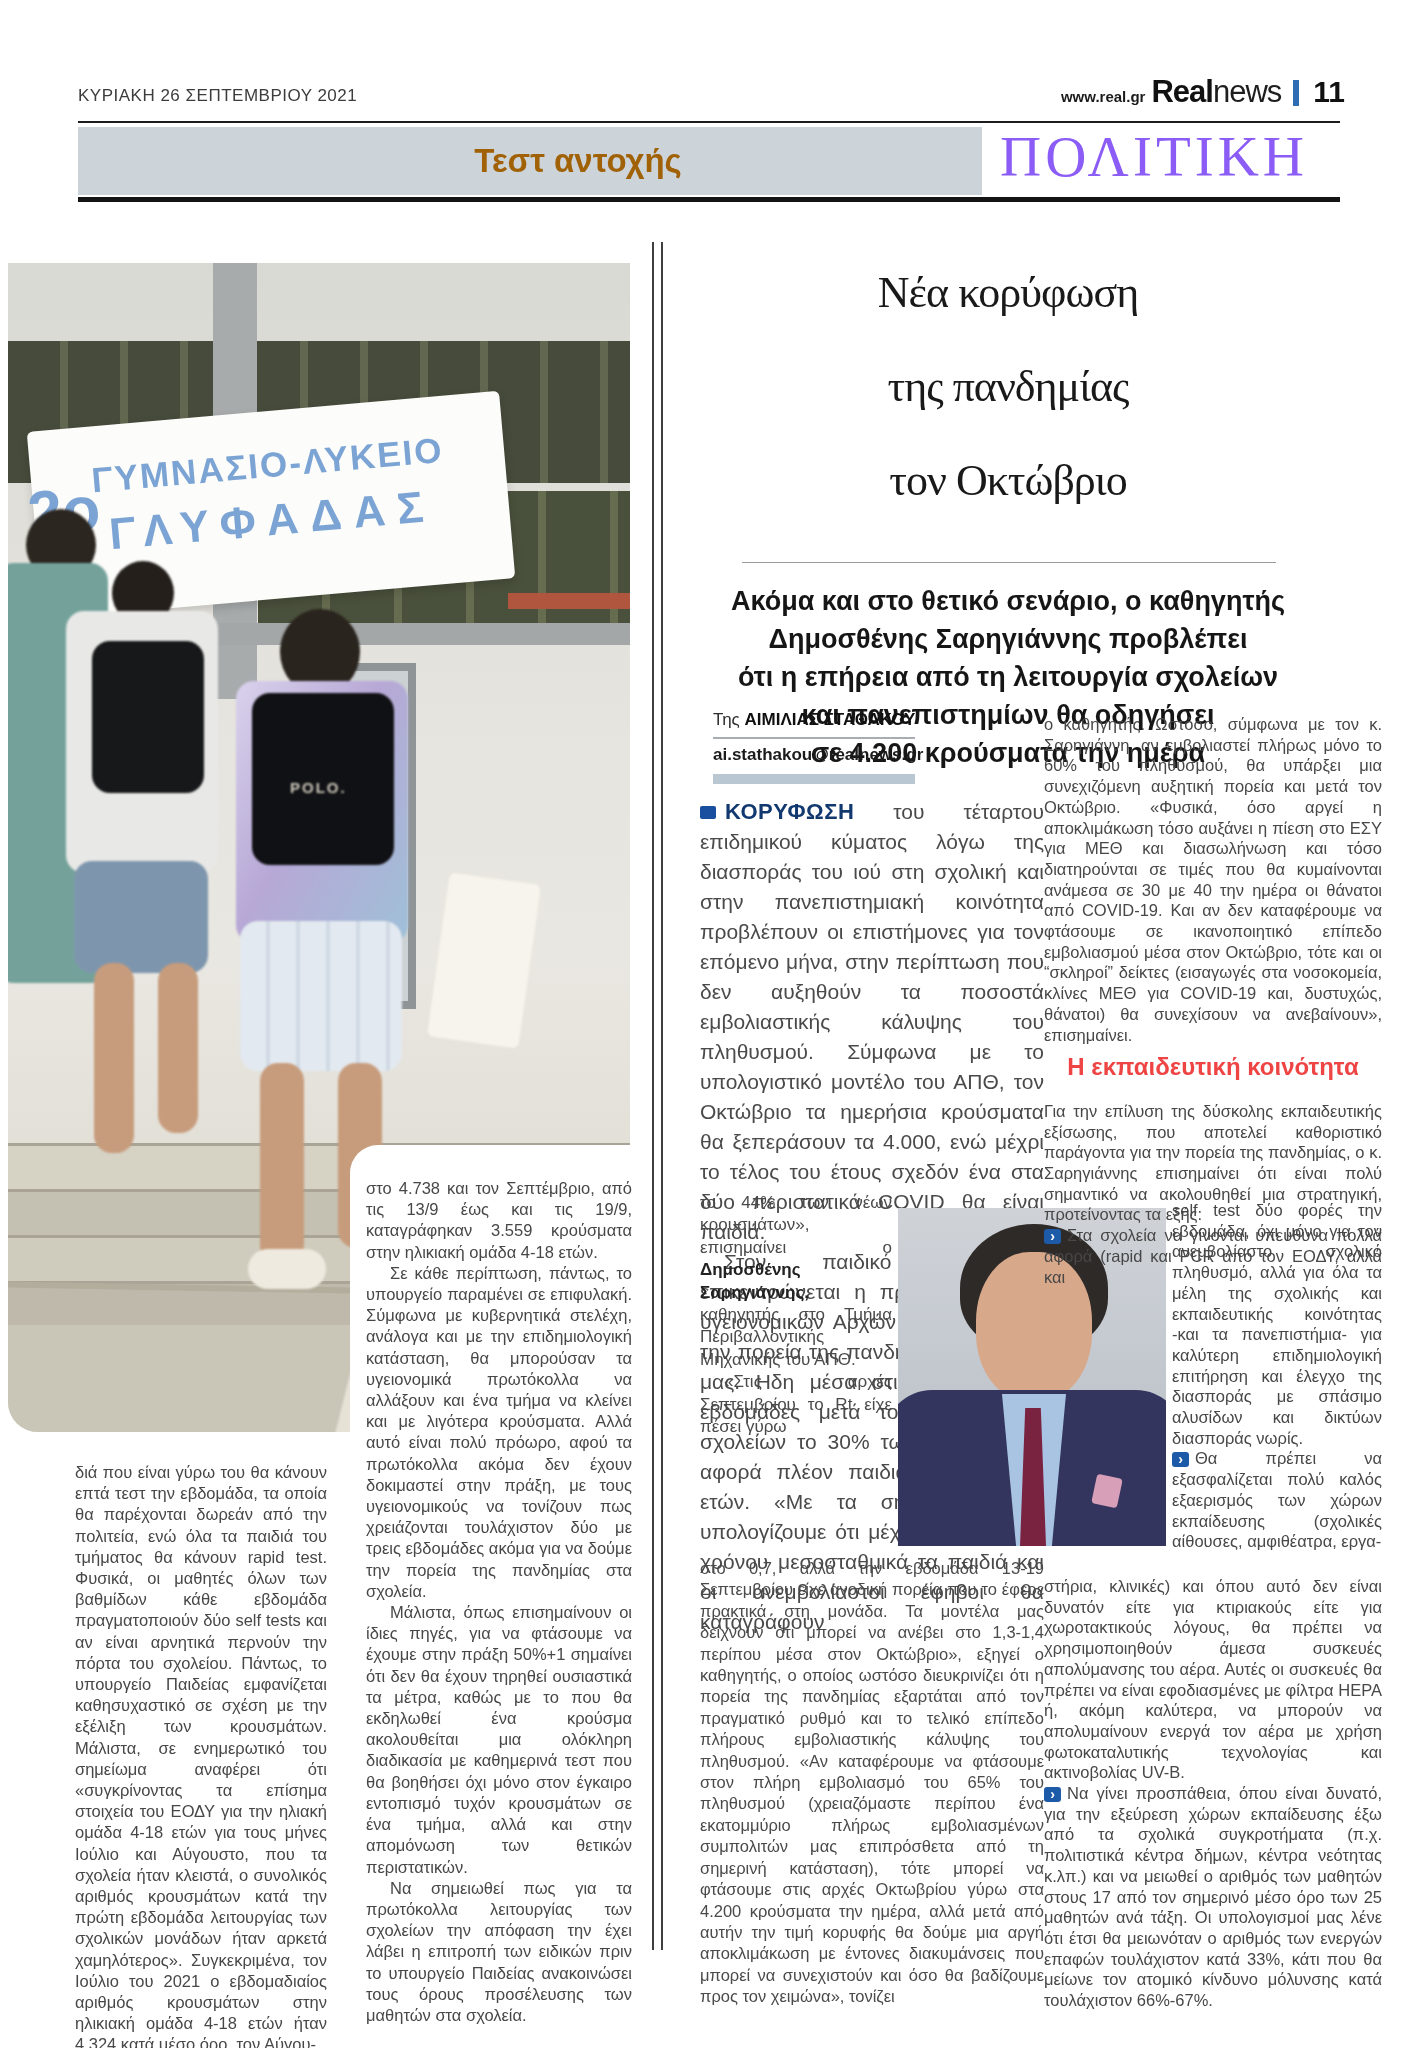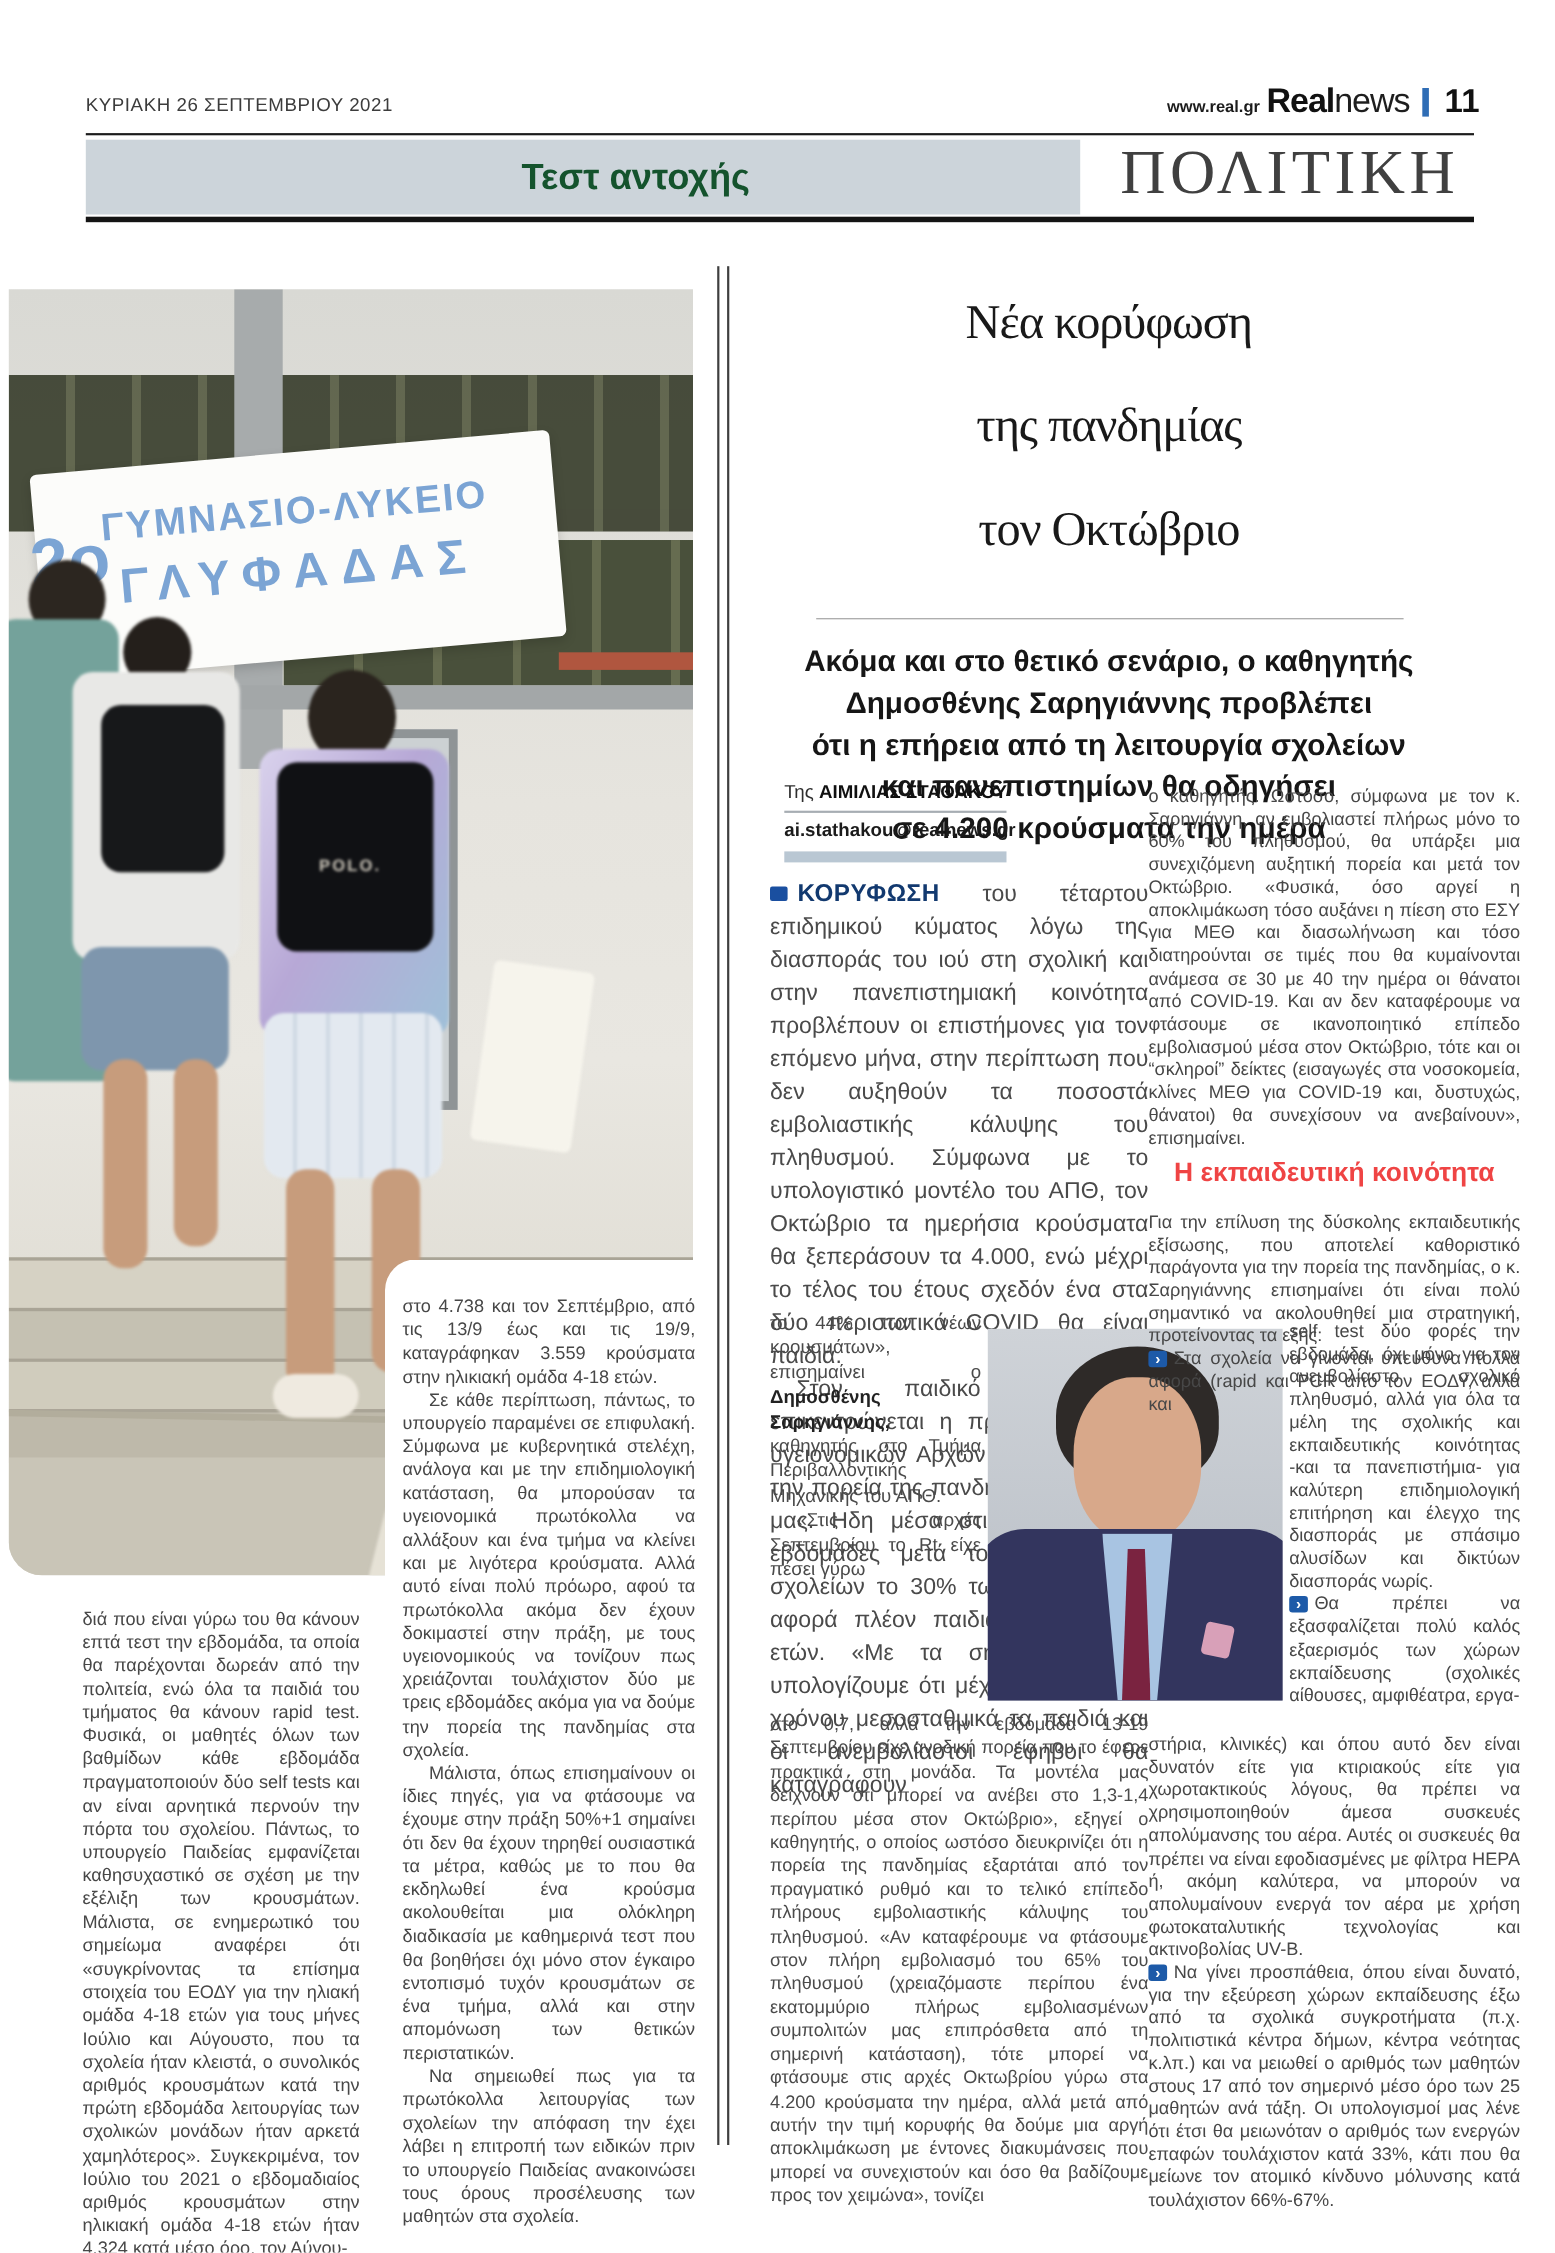--- a/index.html
+++ b/index.html
@@ -10,23 +10,23 @@
   
   #date{left:78px;top:86px;font-size:17px;color:#3c3c3c;letter-spacing:.5px;}
   #masthead{left:950px;top:74px;width:395px;display:flex;align-items:baseline;justify-content:flex-end;}
   #masthead .site{font-size:15px;font-weight:bold;color:#1b1b1b;margin-right:6px;}
   #masthead .real{font-size:31px;font-weight:800;color:#111;letter-spacing:-1px;}
   #masthead .news{font-size:31px;font-weight:400;color:#1e1e1e;letter-spacing:-1px;}
   #masthead .pipe{display:inline-block;width:6px;height:26px;background:#2f6db5;margin:0 14px 0 12px;transform:translateY(4px);}
   #masthead .pageno{font-size:30px;font-weight:800;color:#111;}
   #rule-top{left:78px;top:121px;width:1262px;height:2px;background:#1c1c1c;}
   #testbar{left:78px;top:127px;width:904px;height:68px;background:#ccd4da;}
-  #testbar-label{left:388px;top:142px;width:380px;text-align:center;font-size:33px;font-weight:800;color:#14532d;}
-  #section-label{left:1000px;top:124px;width:345px;text-align:center;
-     font-family:"Liberation Serif","DejaVu Serif",serif;font-size:57px;color:#404040;letter-spacing:4px;}
+  #testbar-label{left:388px;top:142px;width:380px;text-align:center;font-size:33px;font-weight:800;color:#a16207;}
+  #section-label{left:1000px;top:124px;width:345px;text-align:left;
+     font-family:"Liberation Serif","DejaVu Serif",serif;font-size:57px;color:#8b5cf6;letter-spacing:4px;}
   #rule-black{left:78px;top:197px;width:1262px;height:5px;background:#141414;}
 
   
   #photo{left:8px;top:263px;width:622px;height:1169px;border-radius:0 0 30px 30px;overflow:hidden;
          background:linear-gradient(#d9d9d4,#e6e4de 40%,#e9e7e1 60%,#d8d4c8);}
   .ph-winrow1{position:absolute;left:0;top:78px;width:622px;height:142px;
       background:repeating-linear-gradient(90deg,#3f4433 0 52px,#5c6149 52px 60px),#3f4433;opacity:.95;}
   .ph-beam-v{position:absolute;left:205px;top:0;width:44px;height:436px;background:#a7abac;}
   .ph-winrow2{position:absolute;left:250px;top:228px;width:372px;height:132px;
       background:repeating-linear-gradient(90deg,#49503b 0 64px,#666c50 64px 72px),#49503b;}

